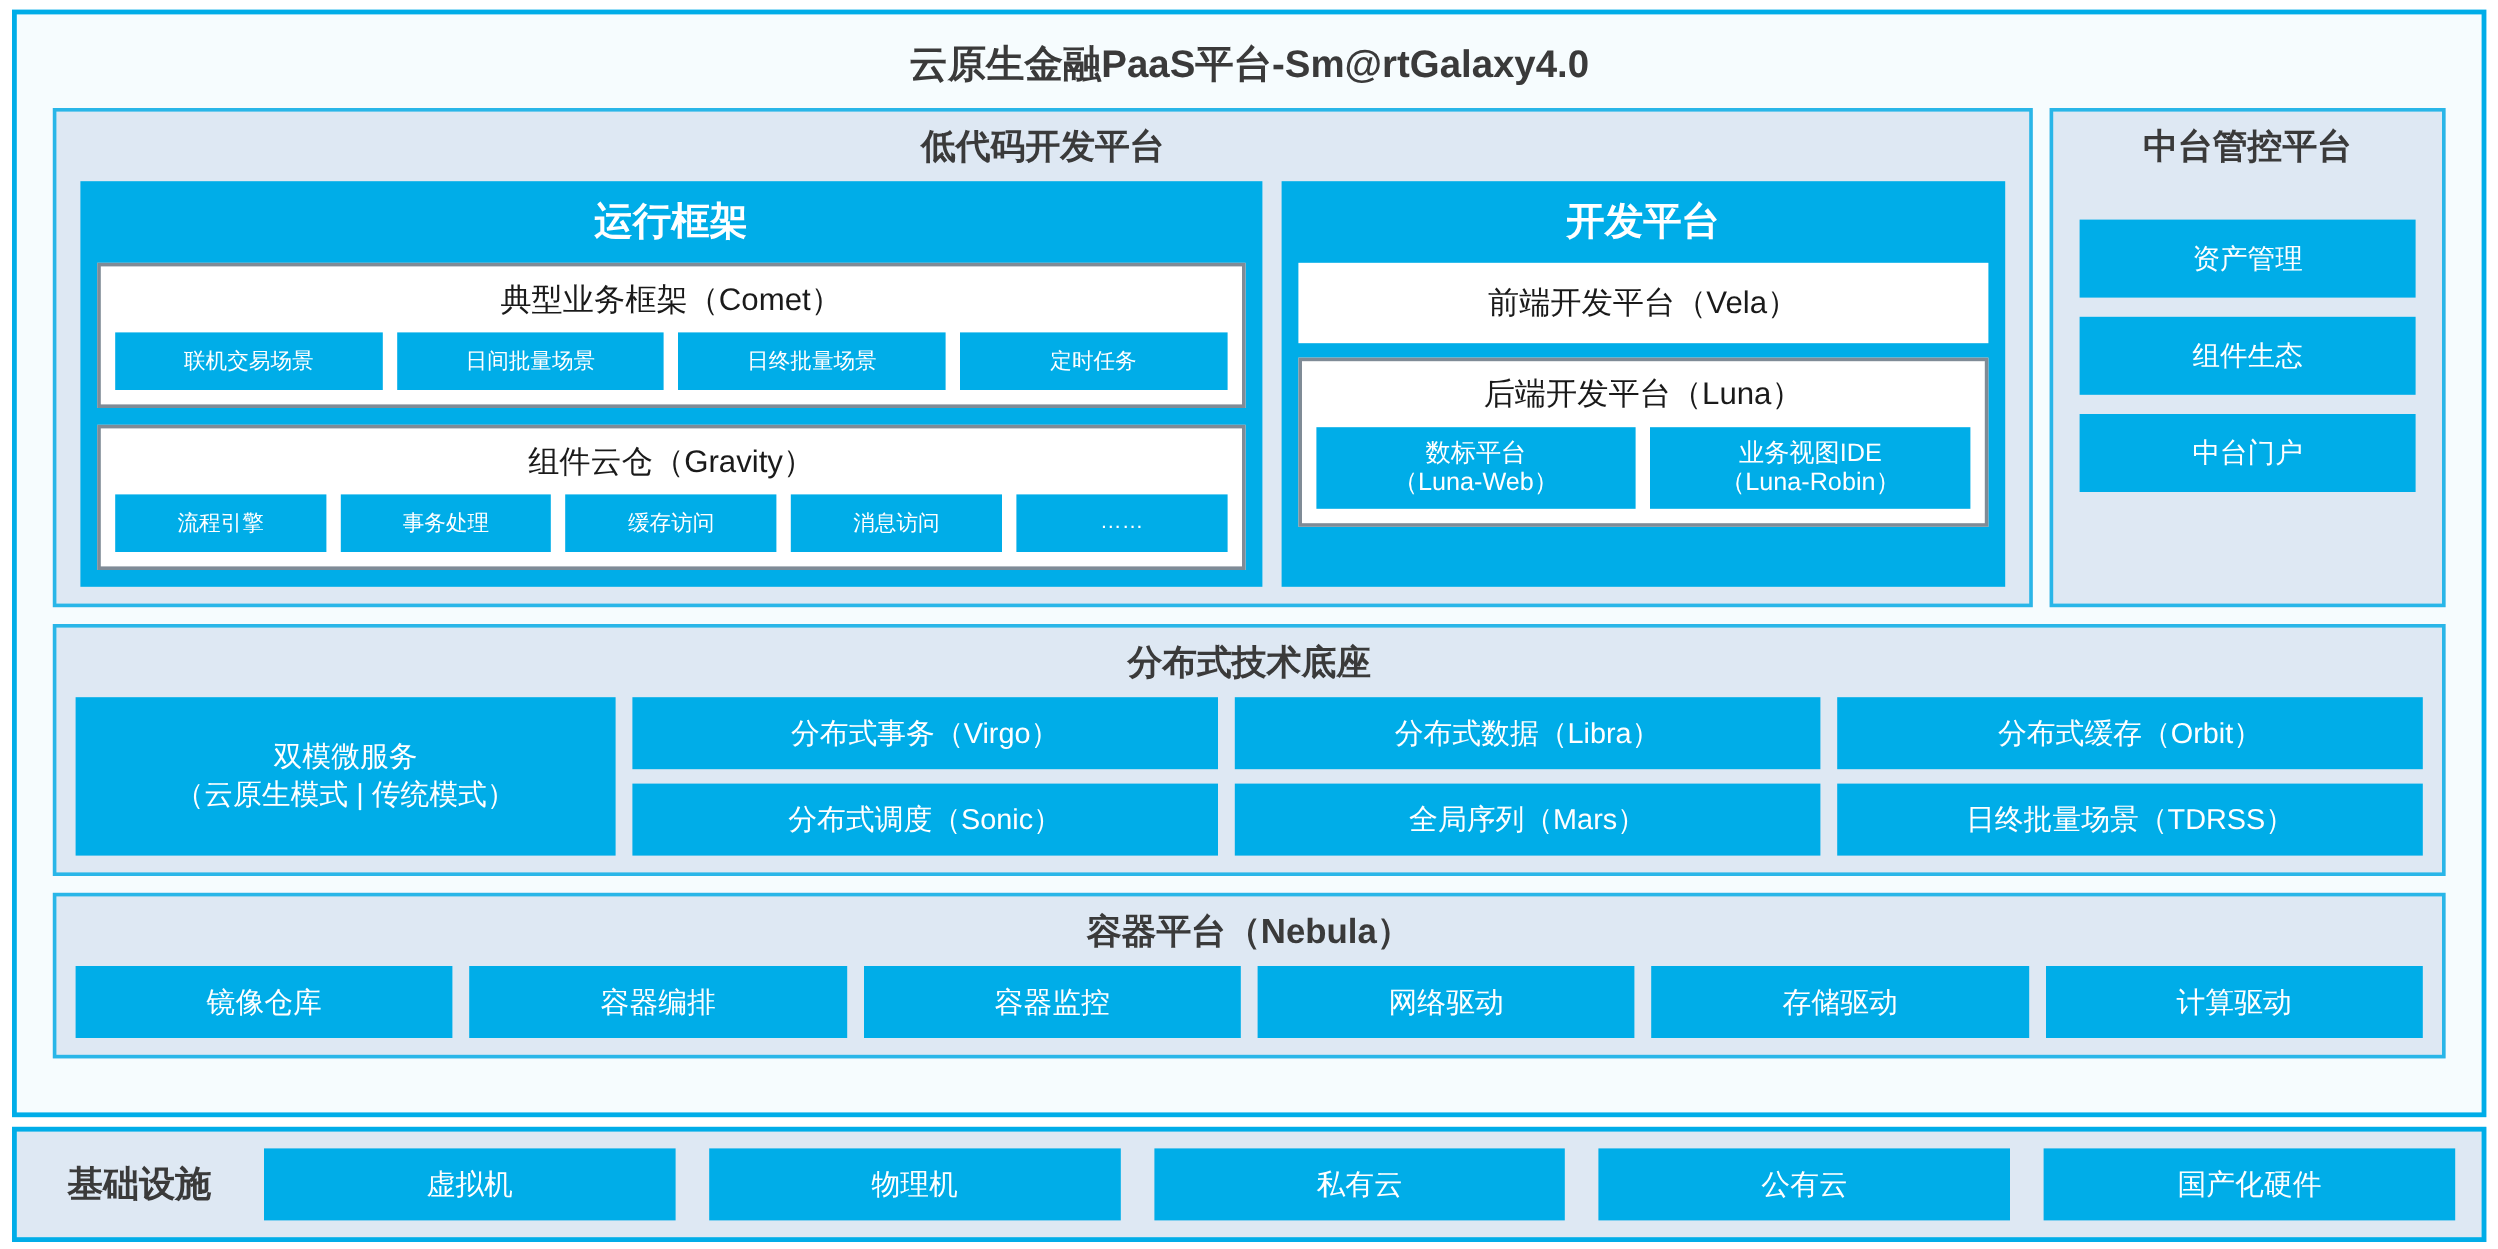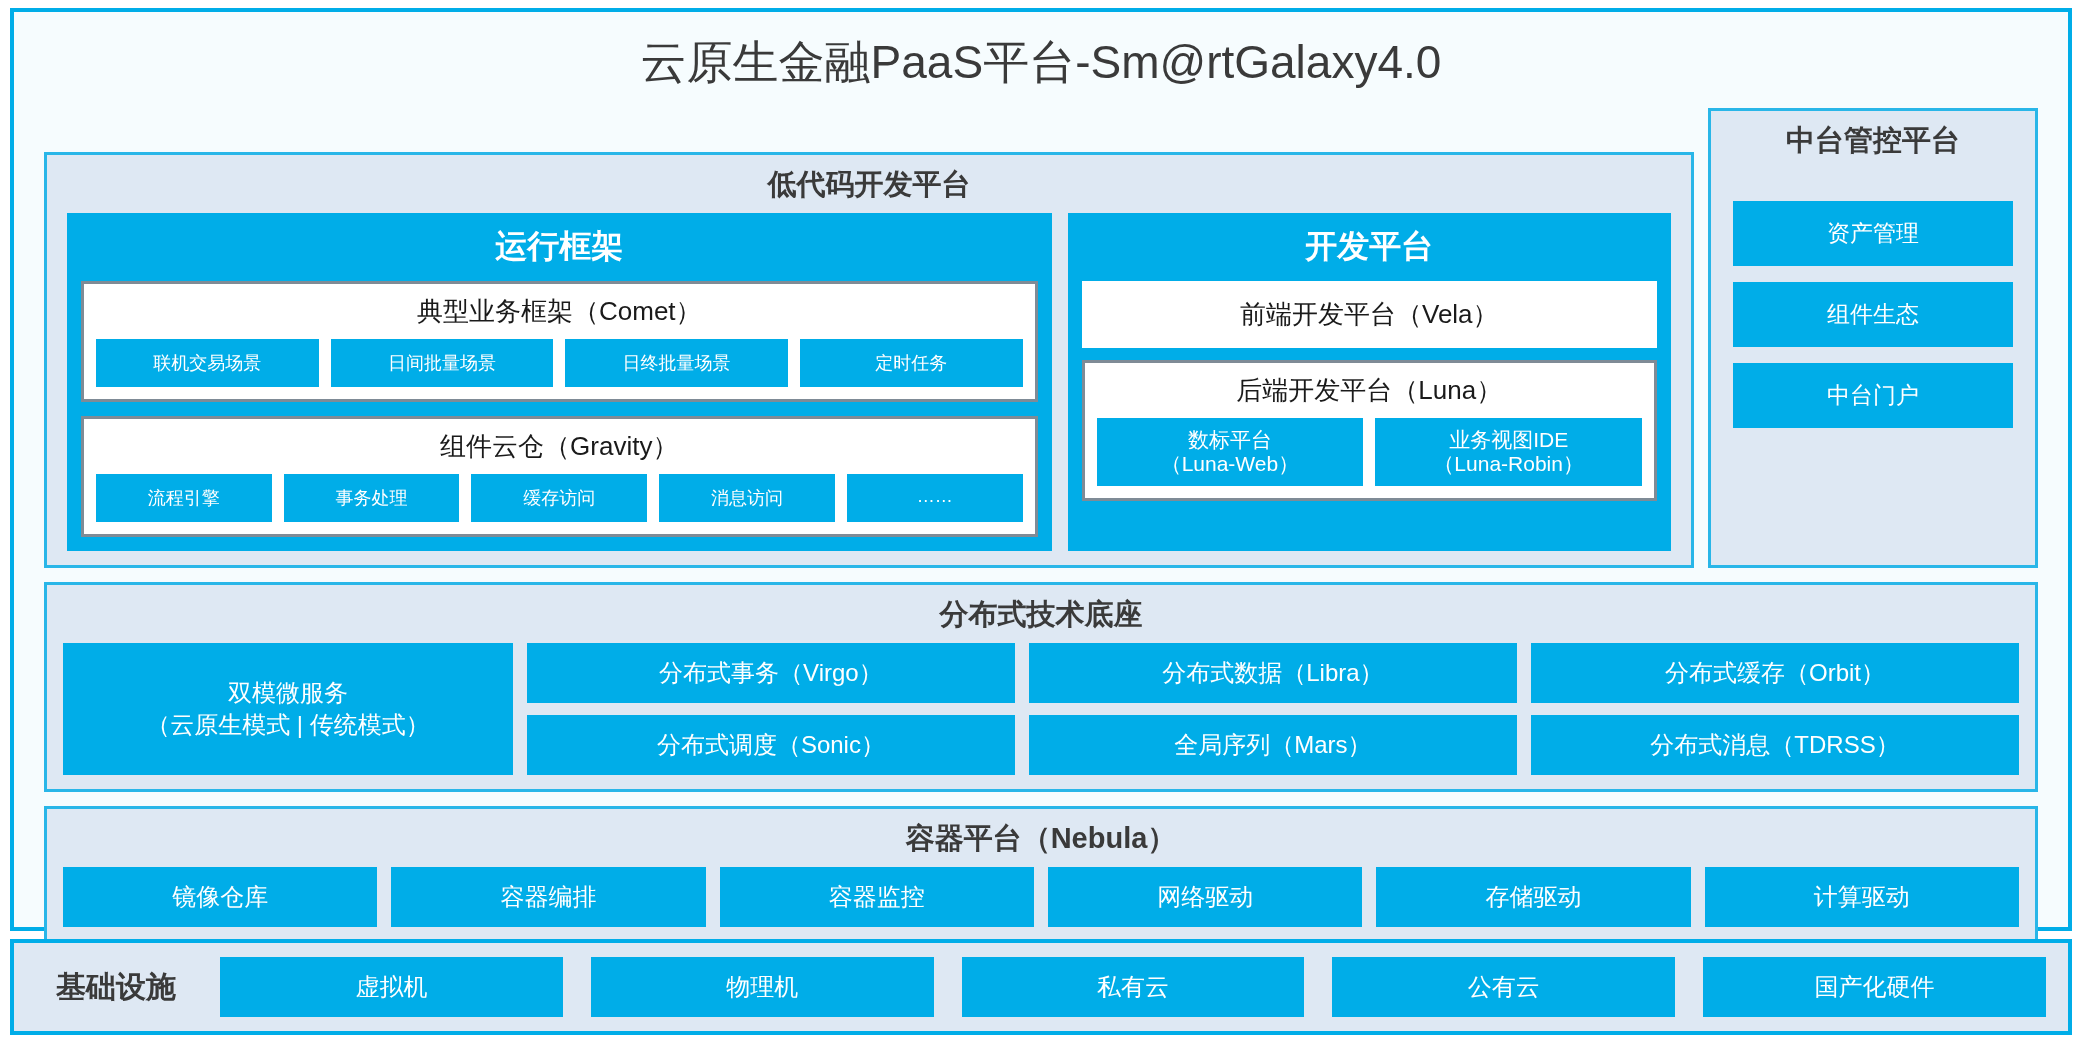--- a/index.html
+++ b/index.html
@@ -29,22 +29,22 @@
   .main-card{
     flex:1 1 auto;
     border:4px solid var(--blue);
     background:var(--card-bg);
     display:flex;flex-direction:column;
     padding:10px 30px 18px 30px;
     min-height:0;
   }
   .app-title{
     text-align:center;
-    font-size:46px;
-    font-weight:normal;
+    font-size:32px;
+    font-weight:bold;
     color:var(--dark-text);
     letter-spacing:0px;
     padding:10px 0 14px 0;
     white-space:nowrap;
   }
 
   
   .panel{
     background:var(--panel-bg);
     border:3px solid var(--blue-border);
@@ -58,21 +58,21 @@
     padding:10px 0 8px 0;
     white-space:nowrap;
   }
 
   
   .top-row{
     display:flex;
     gap:14px;
     margin-bottom:14px;
   }
-  .lowcode-panel{flex:1 1 auto;min-width:0;padding:0 0 14px 0;margin-top:44px;}
+  .lowcode-panel{flex:1 1 auto;min-width:0;padding:0 0 14px 0;}
   .midctrl-panel{width:330px;flex:0 0 330px;padding:0 0 14px 0;gap:28px;}
 
   .lowcode-body{
     display:flex;
     gap:16px;
     padding:0 20px;
     align-items:stretch;
   }
   .blue-block{
     background:var(--blue);
@@ -323,21 +323,21 @@
           <div class="dist-cell">分布式调度（Sonic）</div>
         </div>
 
         <div class="dist-col">
           <div class="dist-cell">分布式数据（Libra）</div>
           <div class="dist-cell">全局序列（Mars）</div>
         </div>
 
         <div class="dist-col">
           <div class="dist-cell">分布式缓存（Orbit）</div>
-          <div class="dist-cell">分布式消息（TDRSS）</div>
+          <div class="dist-cell">日终批量场景（TDRSS）</div>
         </div>
 
       </div>
     </div>
 
     <div class="panel container-panel">
       <div class="panel-title">容器平台（Nebula）</div>
       <div class="container-body">
         <div class="container-cell">镜像仓库</div>
         <div class="container-cell">容器编排</div>

